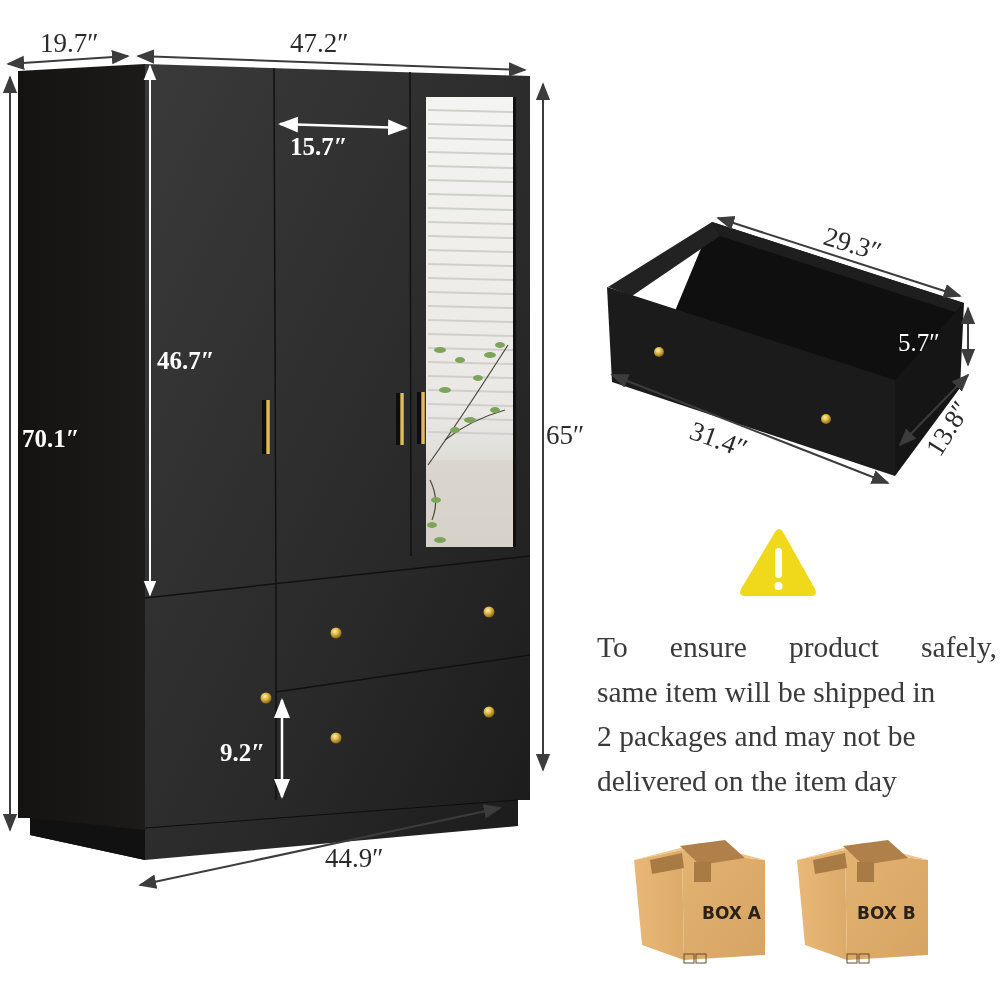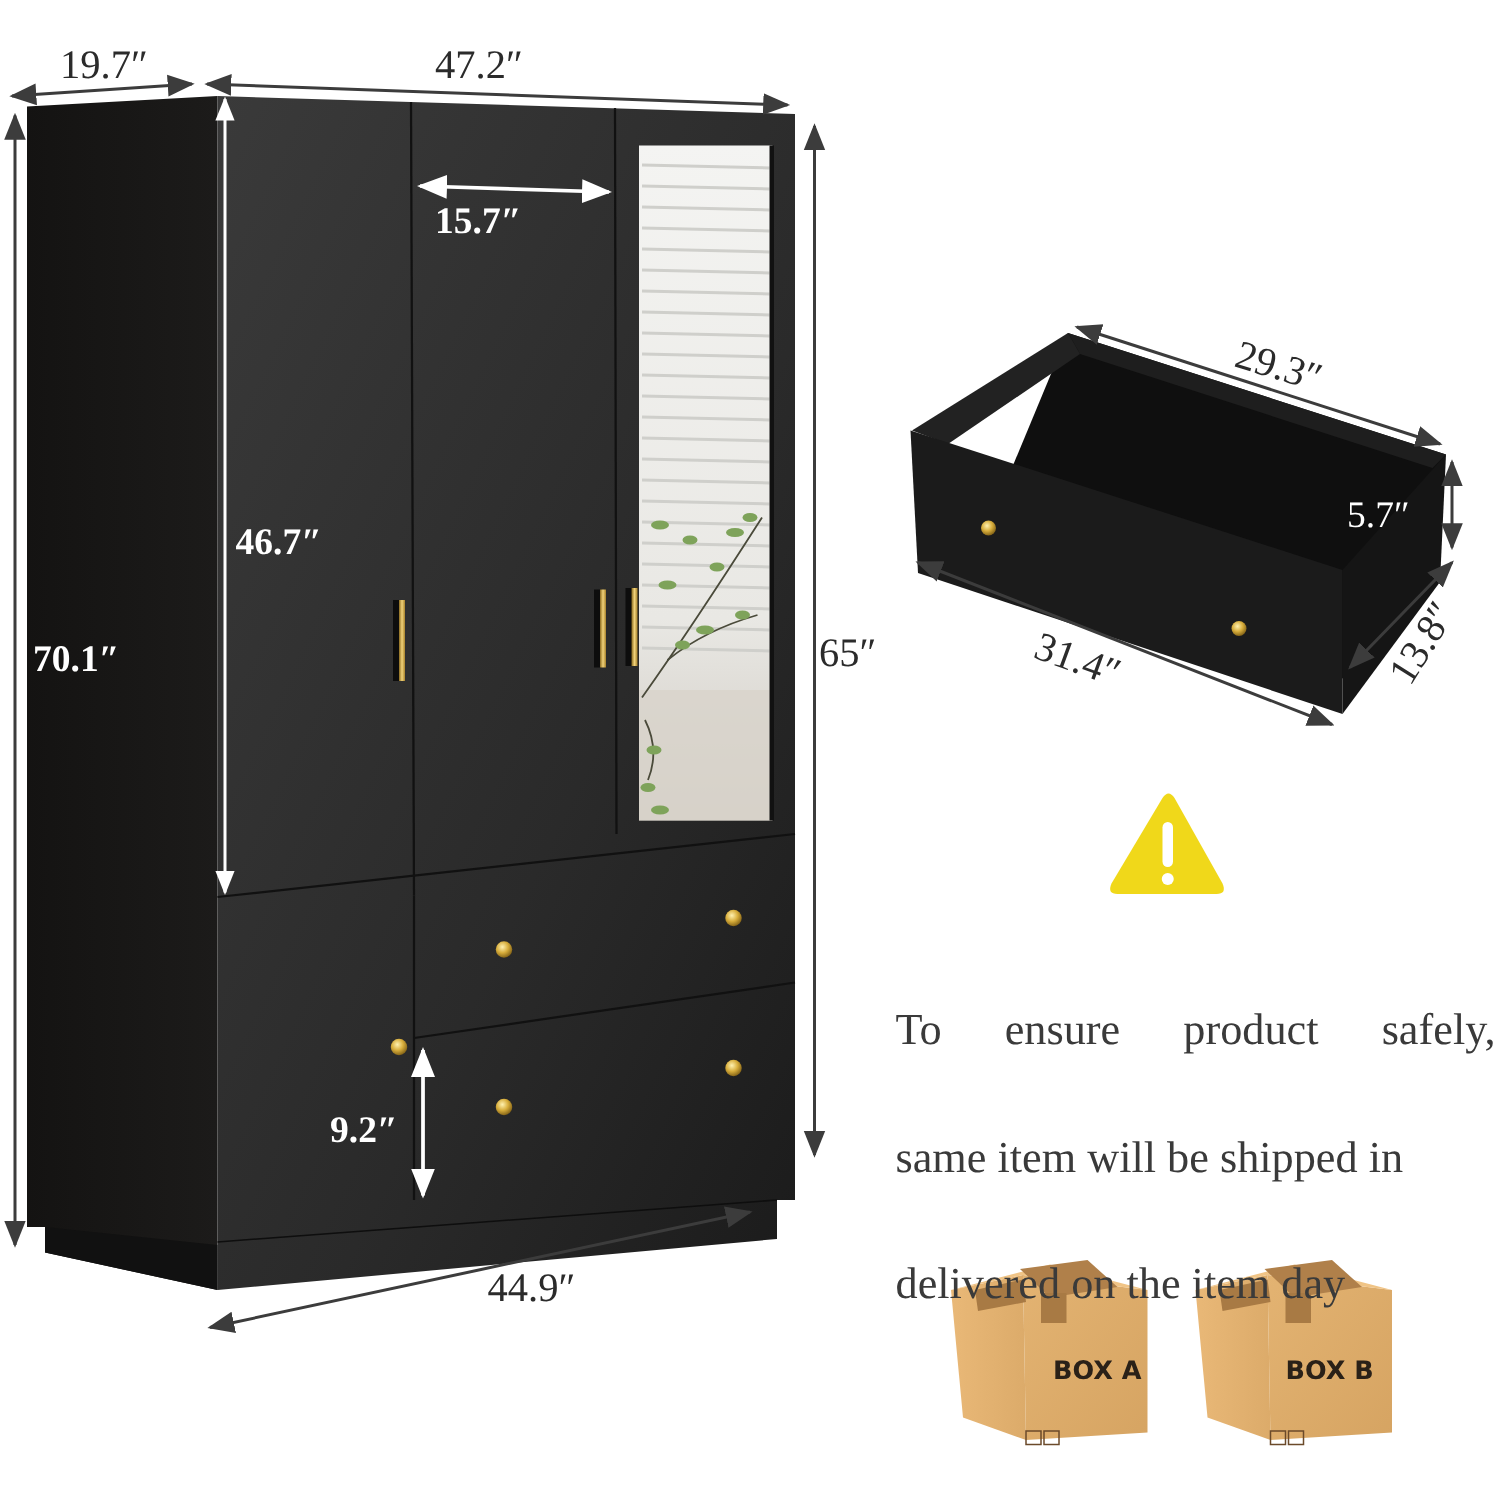--- a/index.html
+++ b/index.html
@@ -2,21 +2,21 @@
 <html><head>
 <meta charset="utf-8">
 <style>
   html,body{margin:0;padding:0;background:#ffffff;}
   body{width:1000px;height:1000px;position:relative;overflow:hidden;font-family:"DejaVu Serif","Liberation Serif",serif;}
   .stage{position:absolute;left:0;top:0;width:1000px;height:1000px;}
   svg text{font-family:"Liberation Serif","DejaVu Serif",serif;}
   .dim-dark{fill:#2b2b2b;font-size:27px;}
   .dim-light{fill:#ffffff;font-size:25px;font-weight:bold;}
   .notice{position:absolute;left:597px;top:625px;width:400px;font-family:"Liberation Serif","DejaVu Serif",serif;font-size:29.5px;line-height:44.5px;color:#3a3a3a;}
-  .notice .line{display:block;white-space:nowrap;margin-top:40px;}
+  .notice .line{display:block;white-space:nowrap;}
   .notice .line.justify{text-align:justify;text-align-last:justify;}
   .box-label{font-family:"DejaVu Sans","Liberation Sans",sans-serif;font-weight:bold;font-size:17px;fill:#2a2118;}
 </style>
 </head>
 <body>
 
 <div class="stage">
 
 <svg width="1000" height="1000" viewBox="0 0 1000 1000" xmlns="http://www.w3.org/2000/svg">
   <defs>
@@ -212,16 +212,17 @@
     <polygon points="813,860 845,853 847,868 815,874" fill="#a87a44"></polygon>
     <text x="857" y="919" class="box-label">BOX B</text>
     <rect x="847" y="954" width="10" height="9" fill="none" stroke="#6b4a2a" stroke-width="1"></rect>
     <rect x="859" y="954" width="10" height="9" fill="none" stroke="#6b4a2a" stroke-width="1"></rect>
   </g>
 </svg>
 
 <div class="notice">
   <span class="line justify">To ensure product safely,</span>
   <span class="line">same item will be shipped in</span>
+  <span class="line">2 packages and may not be</span>
   <span class="line">delivered on the item day</span>
 </div>
 
 </div>
 
 </body></html>

